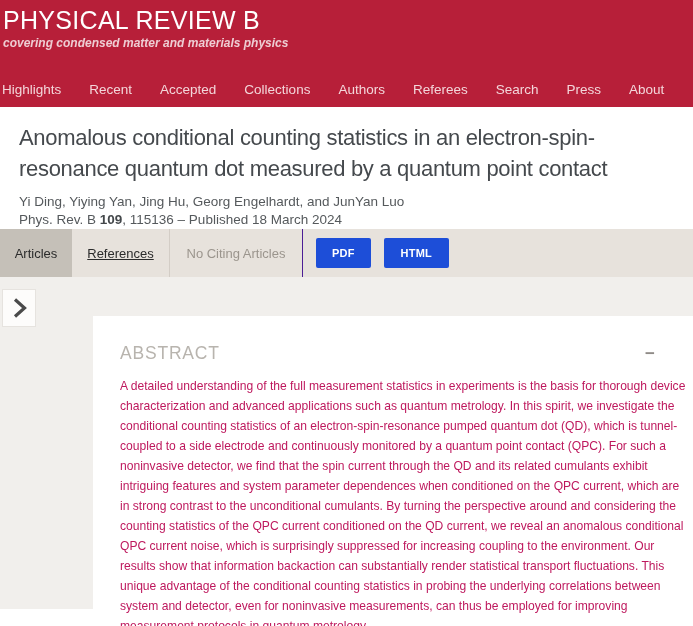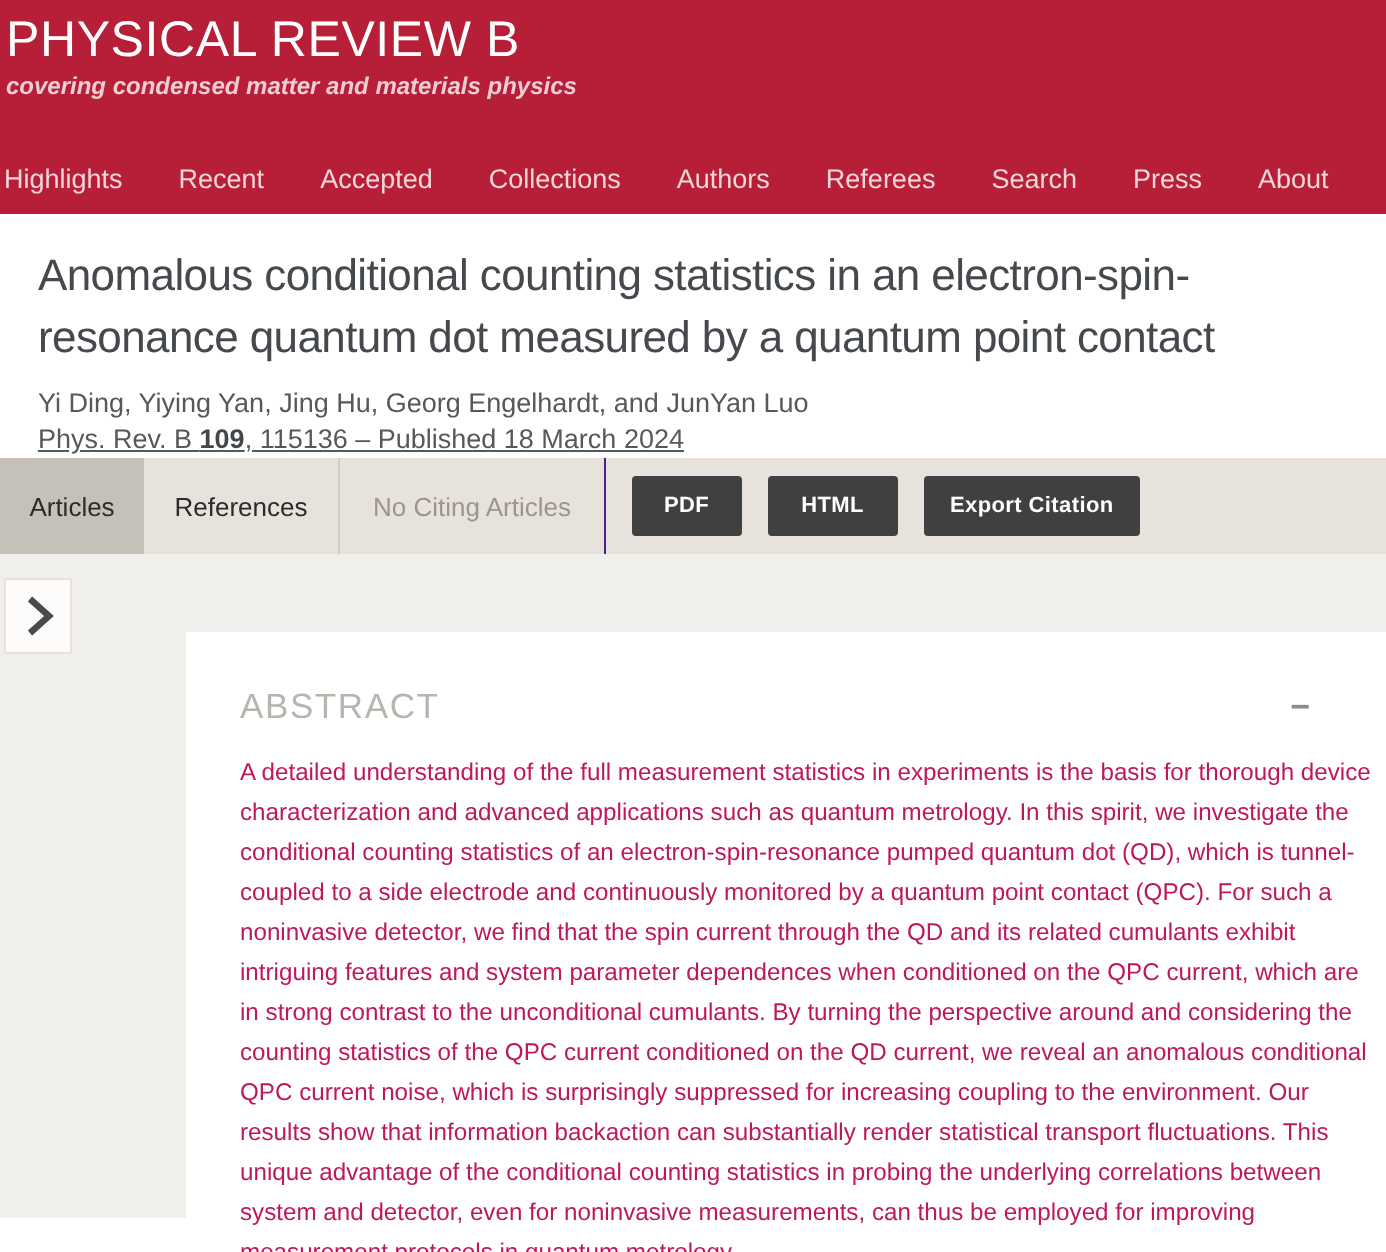--- a/index.html
+++ b/index.html
@@ -64,50 +64,49 @@
   .authors {
     margin-top:9px;
     font-size:13.5px;
     color:#55595c;
     line-height:18px;
   }
   .citation {
     font-size:13.5px;
     color:#55595c;
     line-height:18px;
-    text-decoration:underline;
   }
   .citation b { color:#43474a; }
 
   
   .tabbar {
     height:48px;
     background:#e7e2dc;
     display:flex;
     align-items:stretch;
   }
   .tab {
     display:flex;
     align-items:center;
     justify-content:center;
     font-size:13px;
     color:#2b2b2b;
     cursor:pointer;
   }
   .tab-article { width:72px; background:#c5c0b8; }
-  .tab-references { width:98px; border-right:1px solid #d3cdc6; }
+  .tab-references { width:98px; border-right:1px solid #d3cdc6;text-decoration:underline; }
   .tab-citing { width:133px; border-right:1px solid #4c1d95; color:#9b958d; cursor:default; }
   .btn-row {
     display:flex;
     align-items:center;
     gap:13px;
     margin-left:13px;
   }
   .red-btn {
-    background:#404040;
+    background:#1d4ed8;
     color:#ffffff;
     font-size:11px;
     font-weight:700;
     border:none;
     border-radius:2px;
     height:30px;
     cursor:pointer;
     letter-spacing:0.2px;
     font-family:"Liberation Sans", sans-serif;
   }
@@ -199,21 +198,20 @@
   <div class="citation"><span>Phys. Rev. B </span><b>109</b><span>, 115136 – Published 18 March 2024</span></div>
 </section>
 
 <div class="tabbar">
   <div class="tab tab-article">Articles</div>
   <div class="tab tab-references">References</div>
   <div class="tab tab-citing">No Citing Articles</div>
   <div class="btn-row">
     <button class="red-btn btn-pdf">PDF</button>
     <button class="red-btn btn-html">HTML</button>
-    <button class="red-btn btn-export">Export Citation</button>
   </div>
 </div>
 
 <div class="lower">
   <div class="expand-btn">
     <svg width="22" height="24" viewBox="0 0 22 24">
       <polyline points="7,3.5 16.5,12 7,20.5" fill="none" stroke="#4a4a4a" stroke-width="3.2" stroke-linecap="butt" stroke-linejoin="miter"></polyline>
     </svg>
   </div>
   <div class="card">

